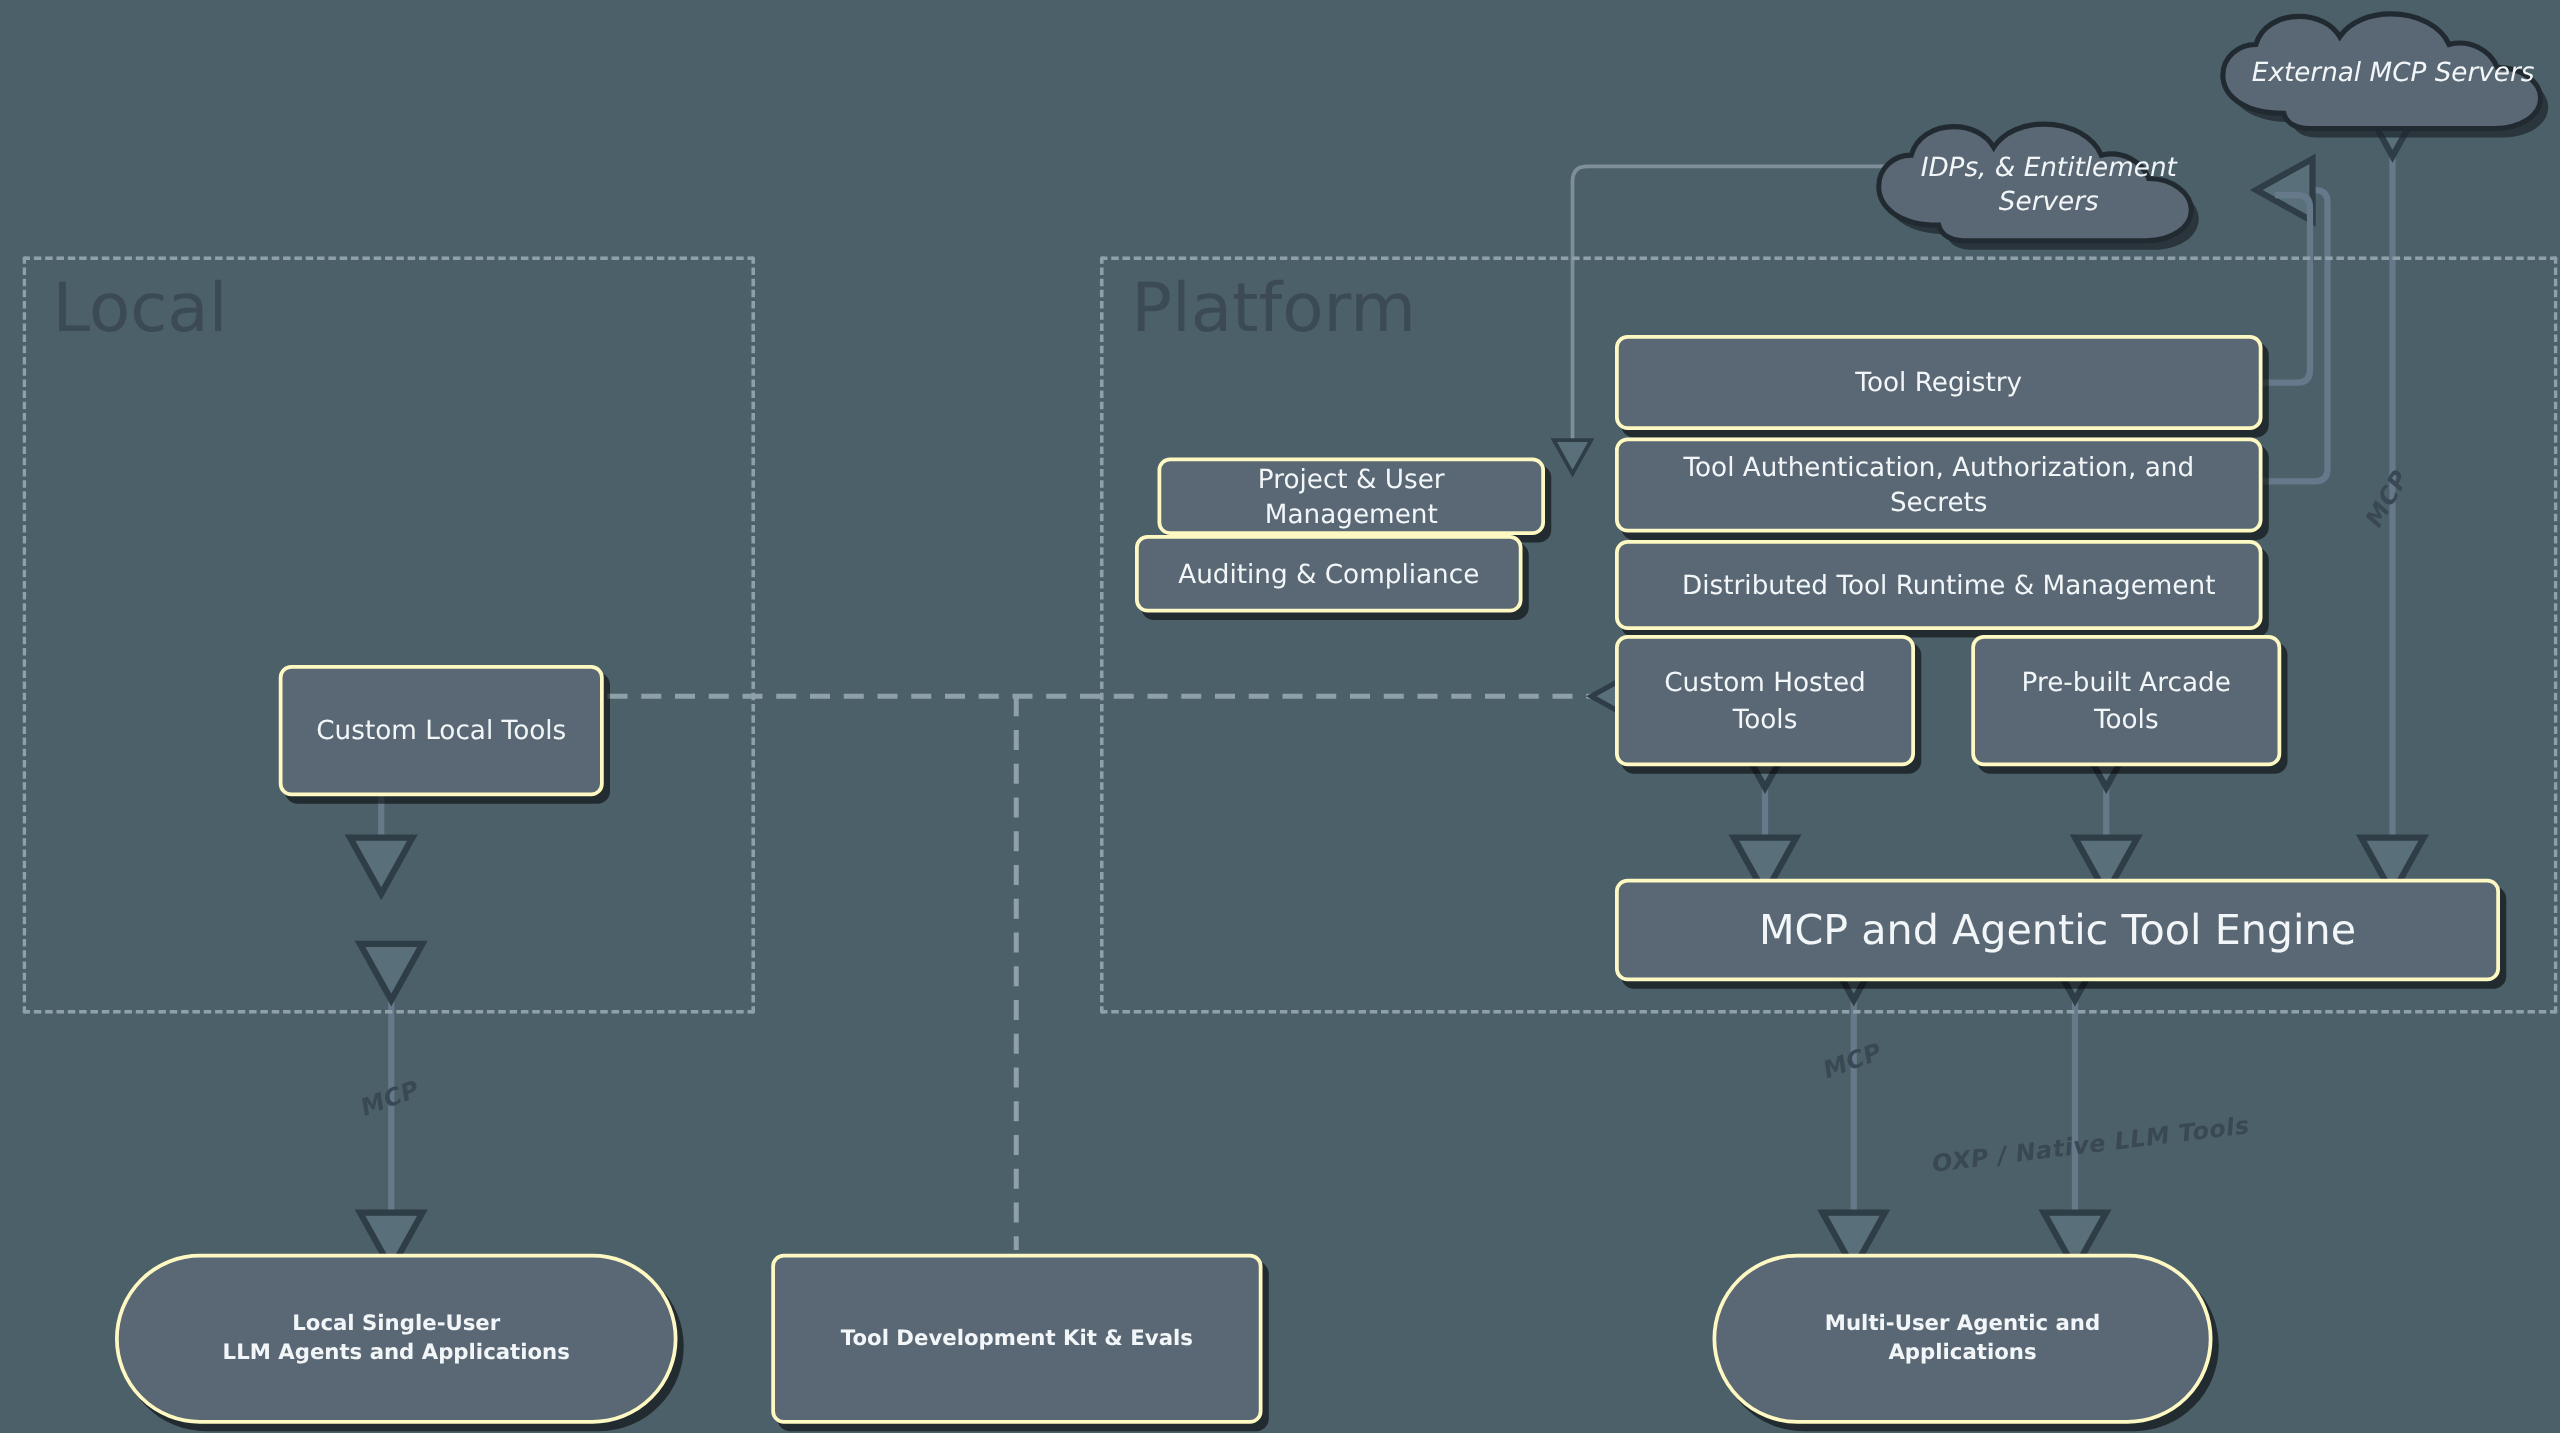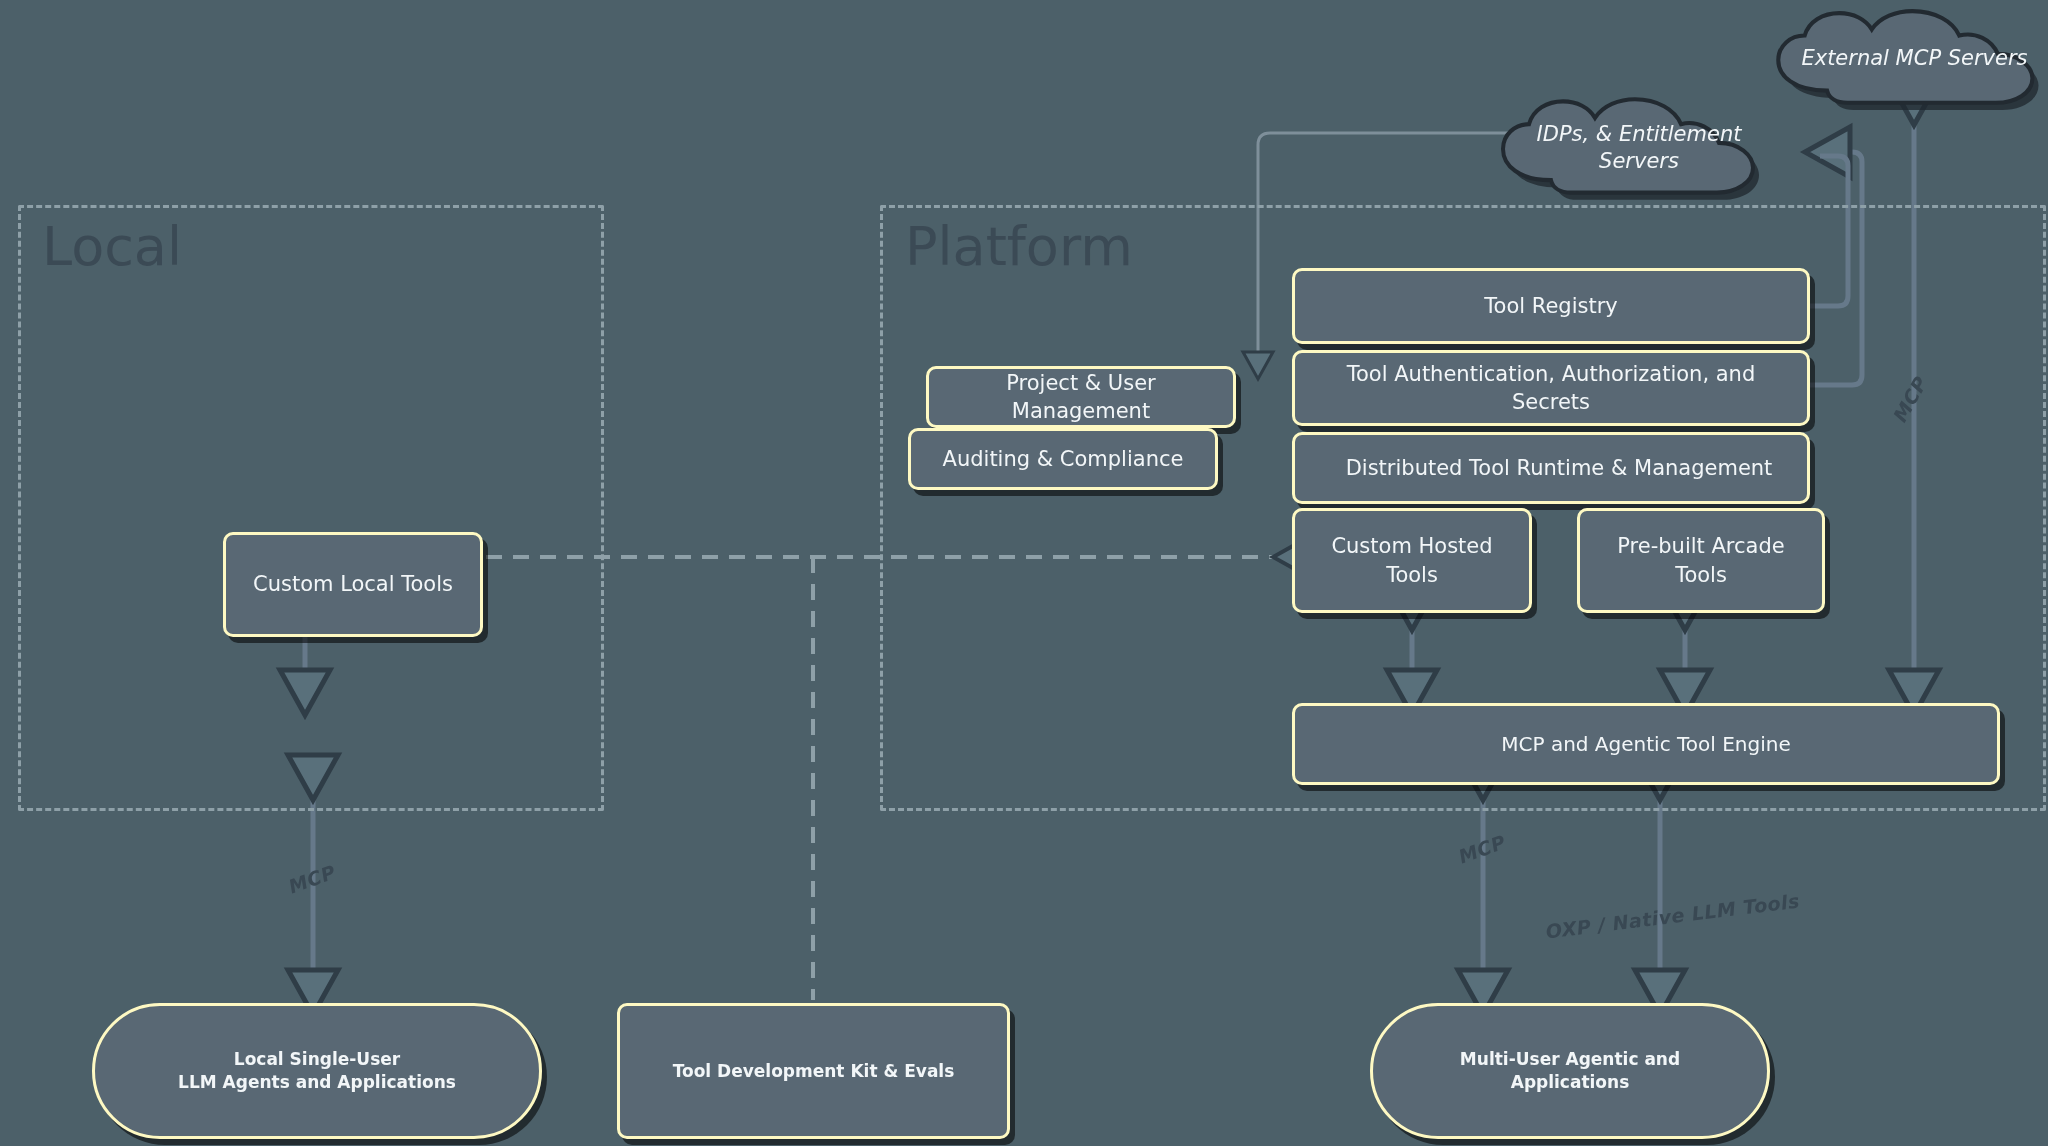--- a/index.html
+++ b/index.html
@@ -26,21 +26,21 @@
   .node{
     position:absolute;box-sizing:border-box;
     background:#596874;border:3px solid #fef9c3;border-radius:10px;
     box-shadow:5px 6px 0 rgba(0,0,0,.55);
     display:flex;align-items:center;justify-content:center;text-align:center;
     color:#f2f6f8;font-size:21px;font-weight:400;line-height:1.35;
     padding:4px 12px;
   }
   .node.strong{font-weight:700;font-size:17px;}
   .node.pill{border-radius:90px;}
-  .node.big{font-size:20px;}
+  .node.big{font-size:33px;}
   .node span{display:block;}
 
   
   .cloud{
     position:absolute;display:flex;align-items:center;justify-content:center;
     text-align:center;color:#f2f6f8;font-style:italic;font-weight:400;
     font-size:21px;line-height:1.3;z-index:5;
   }
   .cloud .cloud-label{position:relative;z-index:3;padding:0 26px;}
   .cloud svg{position:absolute;left:0;top:0;width:100%;height:100%;z-index:1;}

